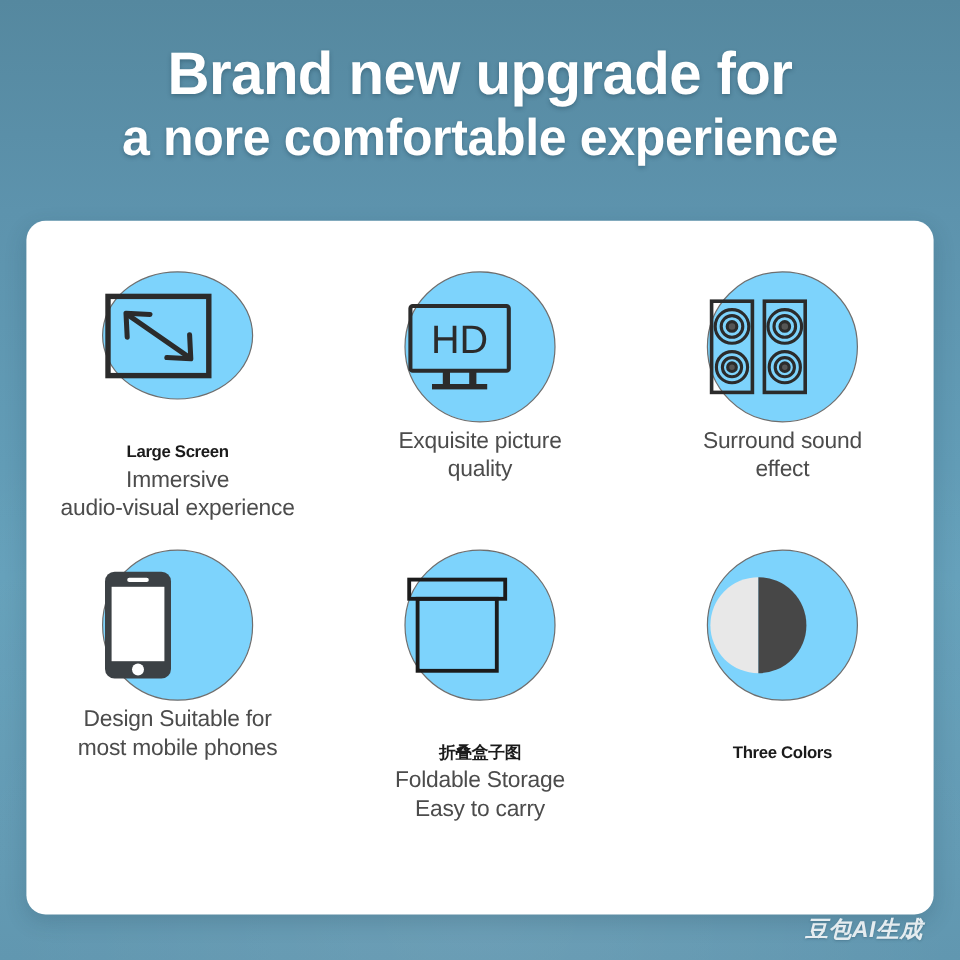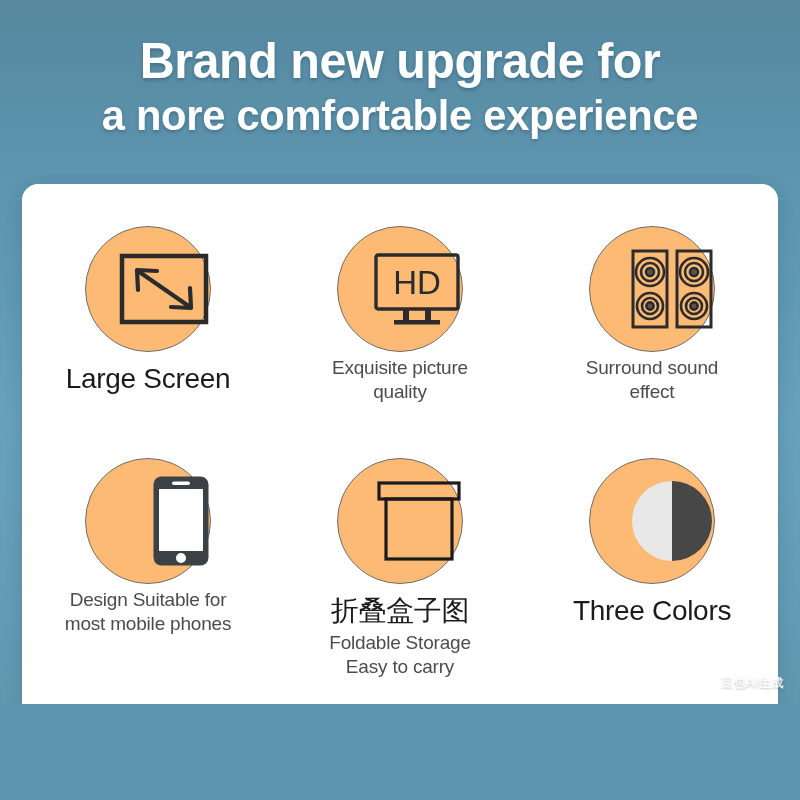--- a/index.html
+++ b/index.html
@@ -9,21 +9,21 @@
   body {
     width: 800px;
     height: 800px;
     overflow: hidden;
     font-family: "Liberation Sans", "DejaVu Sans", sans-serif;
     background: #5d93ad;
   }
   #poster {
     position: relative;
     width: 800px;
-    height: 704px;
+    height: 800px;
     background:
       radial-gradient(ellipse 900px 700px at 50% 95%, rgba(255,255,255,0.10) 0%, rgba(255,255,255,0.0) 70%),
       linear-gradient(180deg, #55889f 0%, #5d93ad 22%, #64a0ba 60%, #5b93ad 100%);
     overflow: hidden;
   }
 
   
   .headline {
     position: absolute;
     left: 0;
@@ -81,54 +81,55 @@
   .feature.row1 { padding-top: 42px; }
   .feature.row2 { padding-top: 22px; }
 
   .icon-circle {
     width: 126px;
     height: 126px;
     border: 1.4px solid #6e6e6e;
     border-radius: 50%;
     display: flex;
     align-items: center;
-    justify-content: flex-end;
+    justify-content: flex-start;
     box-sizing: border-box;
-    background: #fdba74;
+    background: #7dd3fc;
   }
 
   .feature-title {
-    margin-top: 12px;
-    font-size: 28px;
-    font-weight: 400;
+    margin-top: 36px;
+    font-size: 14px;
+    font-weight: 700;
     color: #1b1b1b;
     text-align: center;
     letter-spacing: -0.3px;
     line-height: 1.1;
   }
   .feature-desc {
     margin-top: 4px;
     font-size: 19px;
     color: #4c4c4c;
     text-align: center;
     line-height: 1.25;
     max-width: 236px;
     letter-spacing: -0.2px;
   }
 
   
   .watermark {
     position: absolute;
-    right: 16px;
+    right: 31px;
     bottom: 12px;
-    font-size: 12px;
+    font-size: 19px;
     font-weight: 700;
     color: rgba(255,255,255,0.85);
     letter-spacing: 0.5px;
     text-shadow: 0 1px 2px rgba(30,60,78,0.3);
+    font-style: italic;
   }
 </style>
 </head>
 <body>
 
 <div id="poster">
 
   <div class="headline">
     <span class="line1">Brand new upgrade for</span>
     <span class="line2">a nore comfortable experience</span>
@@ -140,20 +141,22 @@
       <div class="feature row1">
         <div class="icon-circle">
           <svg width="92" height="74" viewBox="0 0 92 74">
             <rect x="4" y="4" width="84" height="66" fill="none" stroke="#2b2b2b" stroke-width="4.5"></rect>
             <line x1="20" y1="19" x2="72" y2="55" stroke="#2b2b2b" stroke-width="4.2" stroke-linecap="round"></line>
             <polyline points="20,38 19,18 39,19" fill="none" stroke="#2b2b2b" stroke-width="4.2" stroke-linecap="round" stroke-linejoin="round"></polyline>
             <polyline points="72,36 73,56 53,55" fill="none" stroke="#2b2b2b" stroke-width="4.2" stroke-linecap="round" stroke-linejoin="round"></polyline>
           </svg>
         </div>
         <div class="feature-title">Large Screen</div>
+        <div class="feature-desc" style="white-space:pre-line">Immersive
+audio-visual experience</div>
       </div>
 
       <div class="feature row1">
         <div class="icon-circle">
           <svg width="90" height="76" viewBox="0 0 90 76">
             <rect x="4" y="4" width="82" height="54" rx="2" fill="none" stroke="#2b2b2b" stroke-width="3.4"></rect>
             <rect x="31" y="58" width="6" height="12" fill="#2b2b2b"></rect>
             <rect x="53" y="58" width="6" height="12" fill="#2b2b2b"></rect>
             <rect x="22" y="69" width="46" height="4.5" fill="#2b2b2b"></rect>
             <text x="45" y="43" font-family="'Liberation Sans', sans-serif" font-size="33" font-weight="400" text-anchor="middle" fill="#2b2b2b">HD</text>

